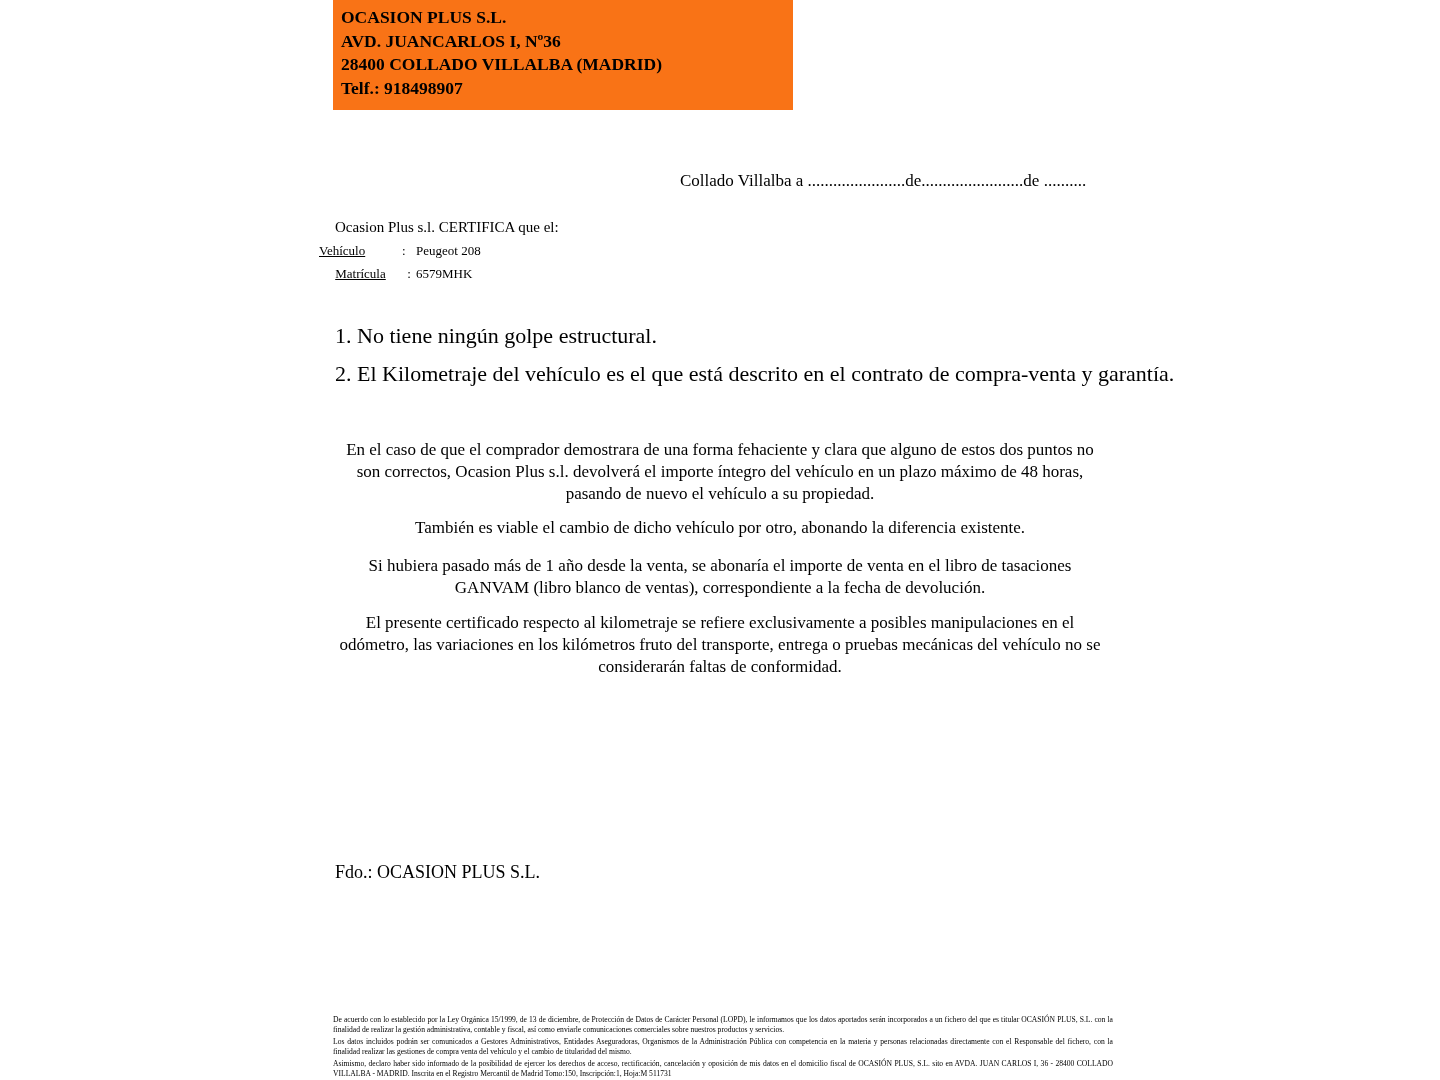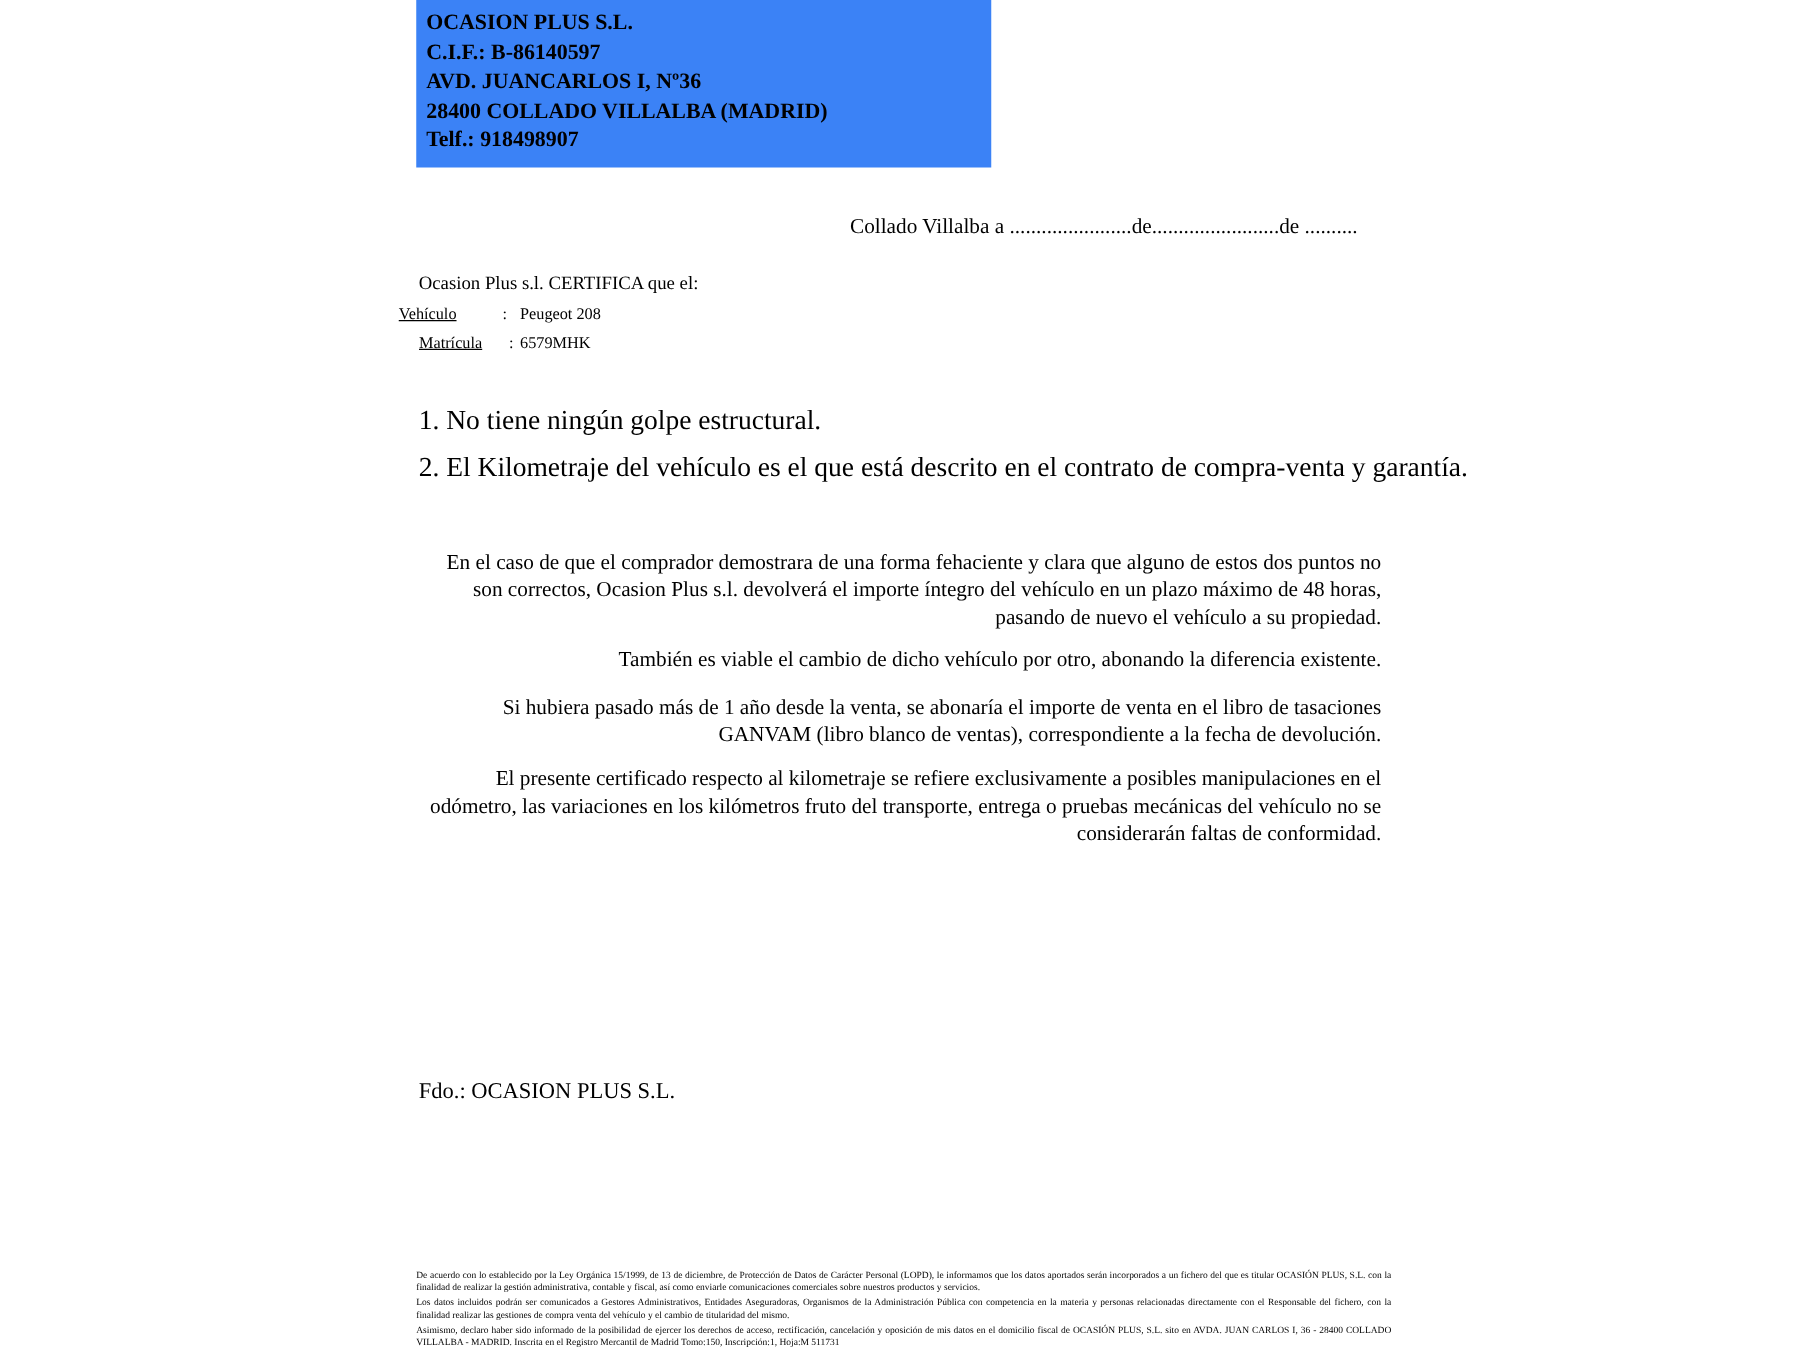--- a/index.html
+++ b/index.html
@@ -21,21 +21,21 @@
     inset: 0;
   }
 
   
   .letterhead {
     position: absolute;
     left: 333px;
     top: 0px;
     width: 460px;
     padding: 6px 0 10px 8px;
-    background: #3b82f6;
+    background: #f97316;
     box-sizing: border-box;
   }
   .letterhead .lh-line {
     font-weight: bold;
     font-size: 17.5px;
     line-height: 23.5px;
     white-space: nowrap;
   }
 
   
@@ -87,21 +87,21 @@
   #point-1 { top: 324px; }
   #point-2 { top: 362px; }
 
   
   .para {
     position: absolute;
     left: 335px;
     width: 770px;
     font-size: 17px;
     line-height: 22px;
-    text-align: right;
+    text-align: center;
   }
   #para-1 { top: 439px; }
   #para-2 { top: 517px; }
   #para-3 { top: 555px; }
   #para-4 { top: 612px; }
 
   
   .signature {
     position: absolute;
     left: 335px;
@@ -126,21 +126,20 @@
   }
   .footer p:last-child { margin-bottom: 0; }
 </style>
 </head>
 <body>
 
 <div class="page">
 
   <div class="letterhead">
     <div class="lh-line">OCASION PLUS S.L.</div>
-    <div class="lh-line">C.I.F.: B-86140597</div>
     <div class="lh-line">AVD. JUANCARLOS I, Nº36</div>
     <div class="lh-line">28400 COLLADO VILLALBA (MADRID)</div>
     <div class="lh-line">Telf.: 918498907</div>
   </div>
 
   <div class="date-line">Collado Villalba a .......................de........................de ..........</div>
 
   <div class="cert-intro">Ocasion Plus s.l. CERTIFICA que el:</div>
 
   <div class="field-row" id="field-vehiculo">

